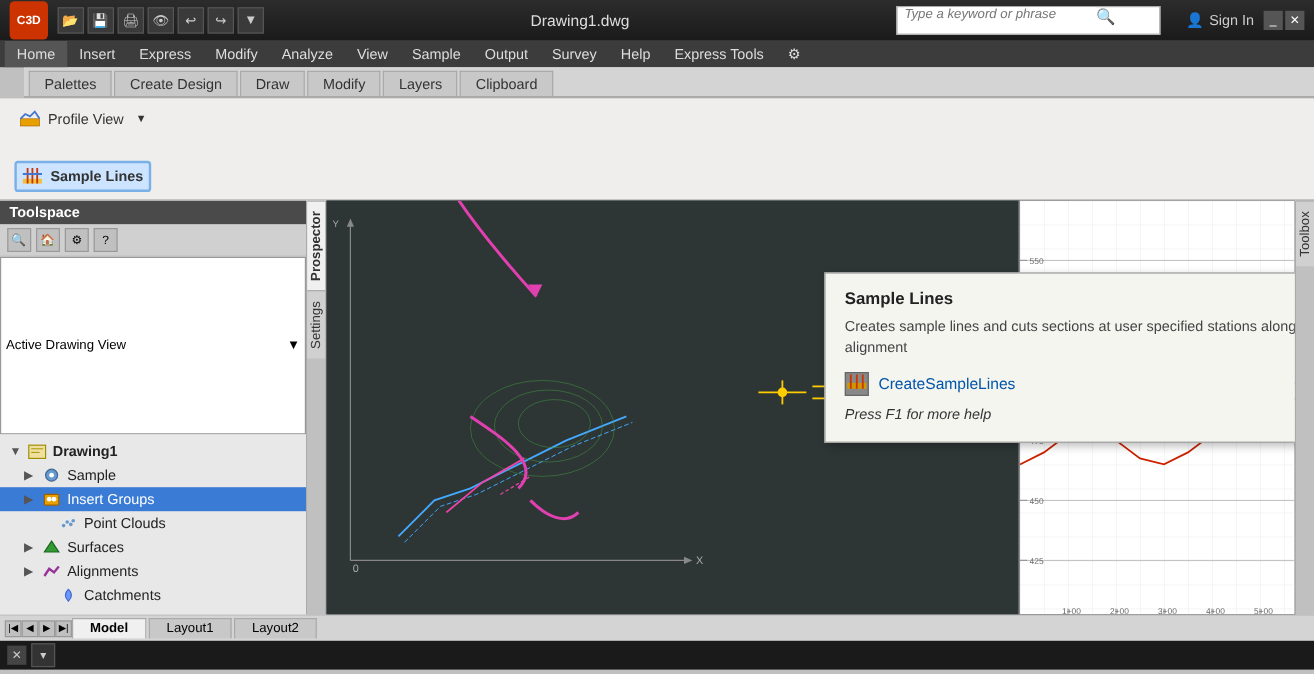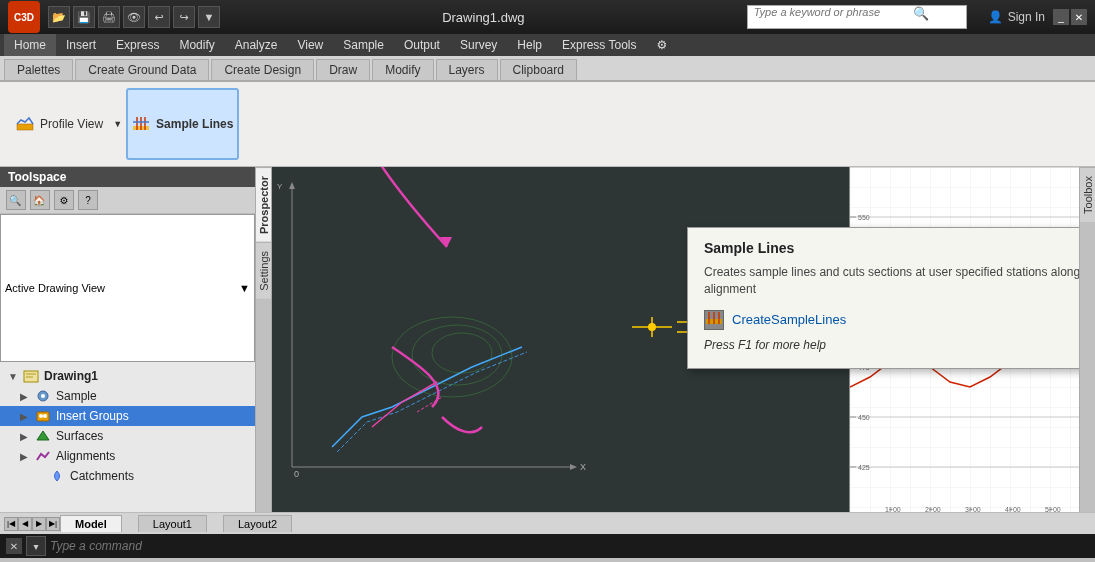--- a/index.html
+++ b/index.html
@@ -117,20 +117,21 @@
     .menu-item.active { background: #555; }
 
     
     #ribbon-tabs {
       height: 26px;
       background: #d4d4d4;
       display: flex;
       align-items: flex-end;
       padding: 0 4px;
       border-bottom: 2px solid #aaa;
+      margin-left: 20px;
     }
     .ribbon-tab {
       padding: 3px 12px;
       font-size: 12px;
       cursor: pointer;
       background: #c8c8c8;
       border: 1px solid #aaa;
       border-bottom: none;
       margin-right: 2px;
       color: #333;
@@ -150,22 +151,23 @@
       display: flex;
       align-items: stretch;
       padding: 4px 6px;
       border-bottom: 1px solid #bbb;
       position: relative;
     }
 
     
     .profile-section-group {
       display: flex;
-      flex-direction: row;
+      flex-direction: column;
       padding: 2px 6px;
+      justify-content: space-between;
     }
     .psv-item {
       display: flex;
       align-items: center;
       gap: 6px;
       padding: 2px 4px;
       cursor: pointer;
       border-radius: 2px;
       font-size: 12px;
       color: #333;
@@ -397,21 +399,21 @@
       cursor: pointer;
       font-size: 8px;
     }
     .model-tab {
       padding: 2px 14px;
       background: #c8c8c8;
       border: 1px solid #aaa;
       border-bottom: none;
       font-size: 11px;
       cursor: pointer;
-      margin-right: 16px;
+      margin-right: 2px;
     }
     .model-tab.active {
       background: #f0f0f0;
       font-weight: bold;
     }
 
     
     #command-line {
       height: 24px;
       background: #1a1a1a;
@@ -500,21 +502,20 @@
   <div class="menu-item">Sample</div>
   <div class="menu-item">Output</div>
   <div class="menu-item">Survey</div>
   <div class="menu-item">Help</div>
   <div class="menu-item">Express Tools</div>
   <div class="menu-item">⚙</div>
 </div>
 
 <div id="ribbon-tabs">
   <div class="ribbon-tab">Palettes</div>
-  <div class="ribbon-tab">Create Ground Data</div>
   <div class="ribbon-tab">Create Design</div>
   <div class="ribbon-tab">Draw</div>
   <div class="ribbon-tab">Modify</div>
   <div class="ribbon-tab">Layers</div>
   <div class="ribbon-tab">Clipboard</div>
 </div>
 
 <div id="ribbon-content">
   <div class="profile-section-group">
 
@@ -595,20 +596,32 @@
         <span class="tree-icon">
           <svg width="14" height="14" viewBox="0 0 14 14">
               <rect x="1" y="3" width="12" height="9" fill="#e8a000" stroke="#a06000" stroke-width="1" rx="1"></rect>
               <circle cx="5" cy="7" r="2" fill="white"></circle>
               <circle cx="9" cy="7" r="2" fill="white"></circle>
             </svg>
         </span>
         <span>Insert Groups</span>
       </div>
 
+      <div class="tree-item tree-indent-2">
+        <span class="tree-expander" style="visibility:hidden;">▶</span>
+        <span class="tree-icon">
+          <svg width="14" height="14" viewBox="0 0 14 14">
+              <circle cx="3" cy="9" r="1.5" fill="#6699cc"></circle>
+              <circle cx="6" cy="6" r="1.5" fill="#6699cc"></circle>
+              <circle cx="9" cy="8" r="1.5" fill="#6699cc"></circle>
+              <circle cx="11" cy="5" r="1.5" fill="#6699cc"></circle>
+            </svg>
+        </span>
+        <span>Point Clouds</span>
+      </div>
 
       <div class="tree-item tree-indent-1">
         <span class="tree-expander">▶</span>
         <span class="tree-icon">
           <svg width="14" height="14" viewBox="0 0 14 14">
               <polygon points="7,2 13,11 1,11" fill="#339933" stroke="#1a6620" stroke-width="1"></polygon>
             </svg>
         </span>
         <span>Surfaces</span>
       </div>
@@ -767,14 +780,13 @@
   <div class="nav-arrow">▶</div>
   <div class="nav-arrow">▶|</div>
   <div class="model-tab active">Model</div>
   <div class="model-tab">Layout1</div>
   <div class="model-tab">Layout2</div>
 </div>
 
 <div id="command-line">
   <div class="cmd-x-btn">✕</div>
   <div class="cmd-arrow-btn">▾</div>
-  <input id="cmd-input" type="text" placeholder="Type a command" style="">
 </div>
 
 </body></html>

